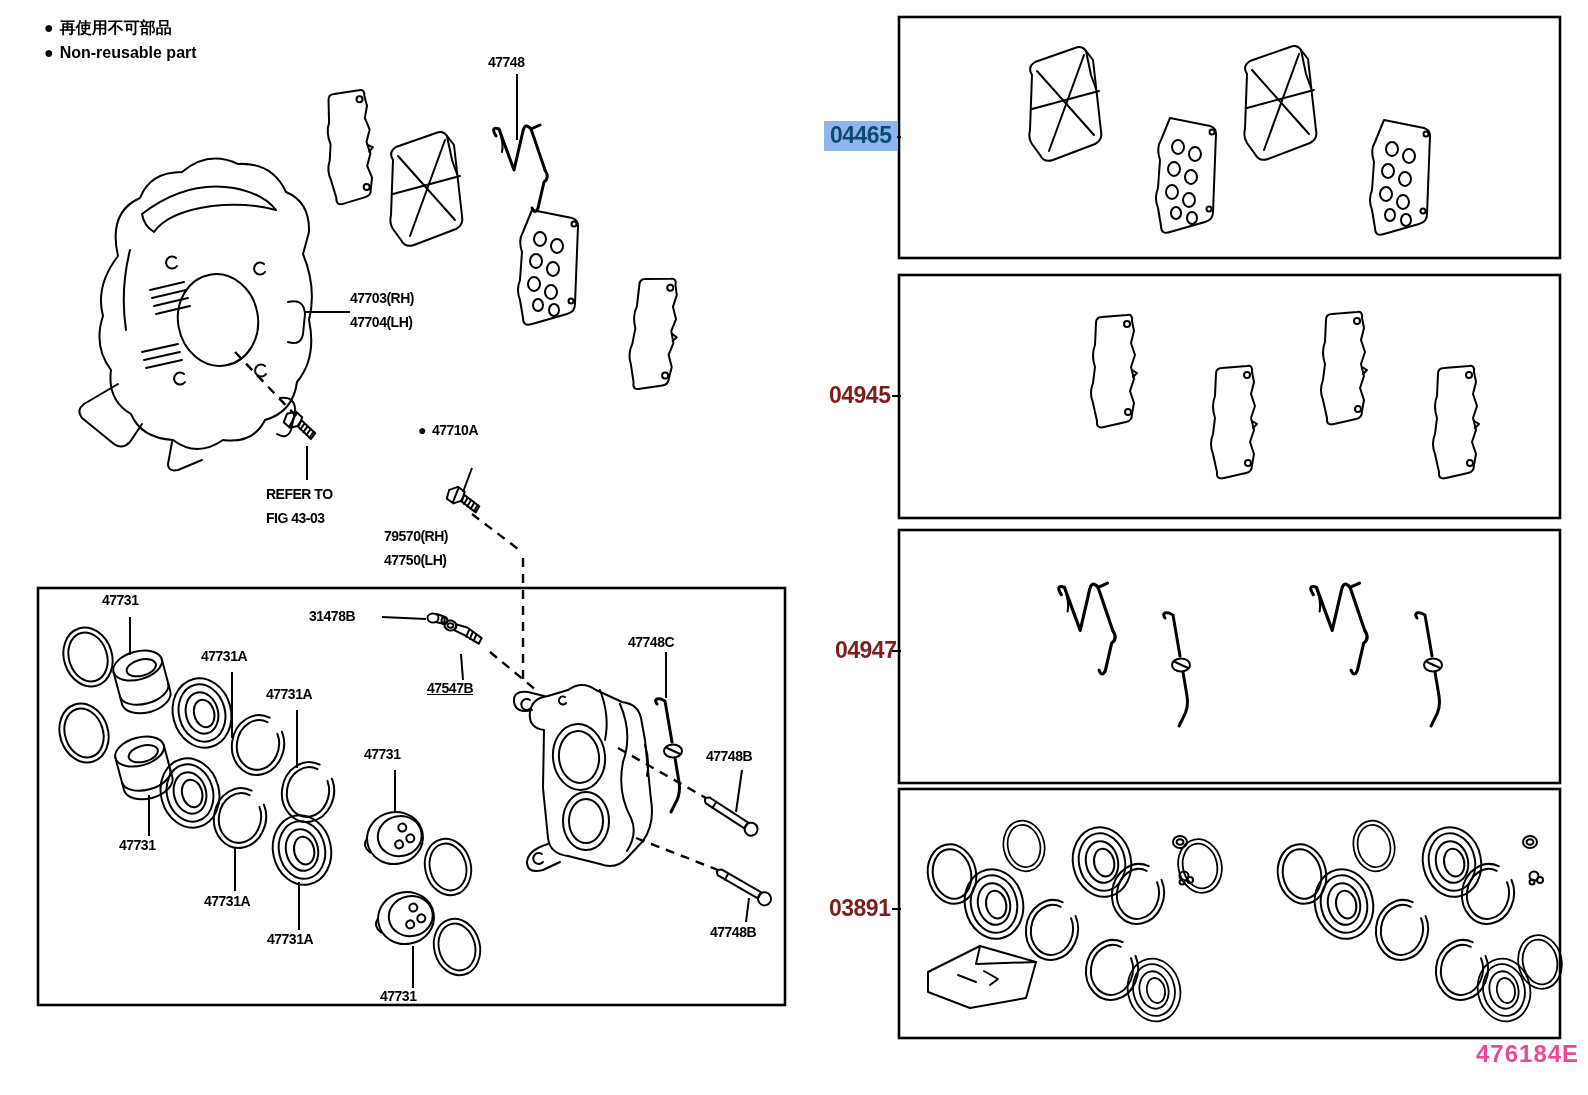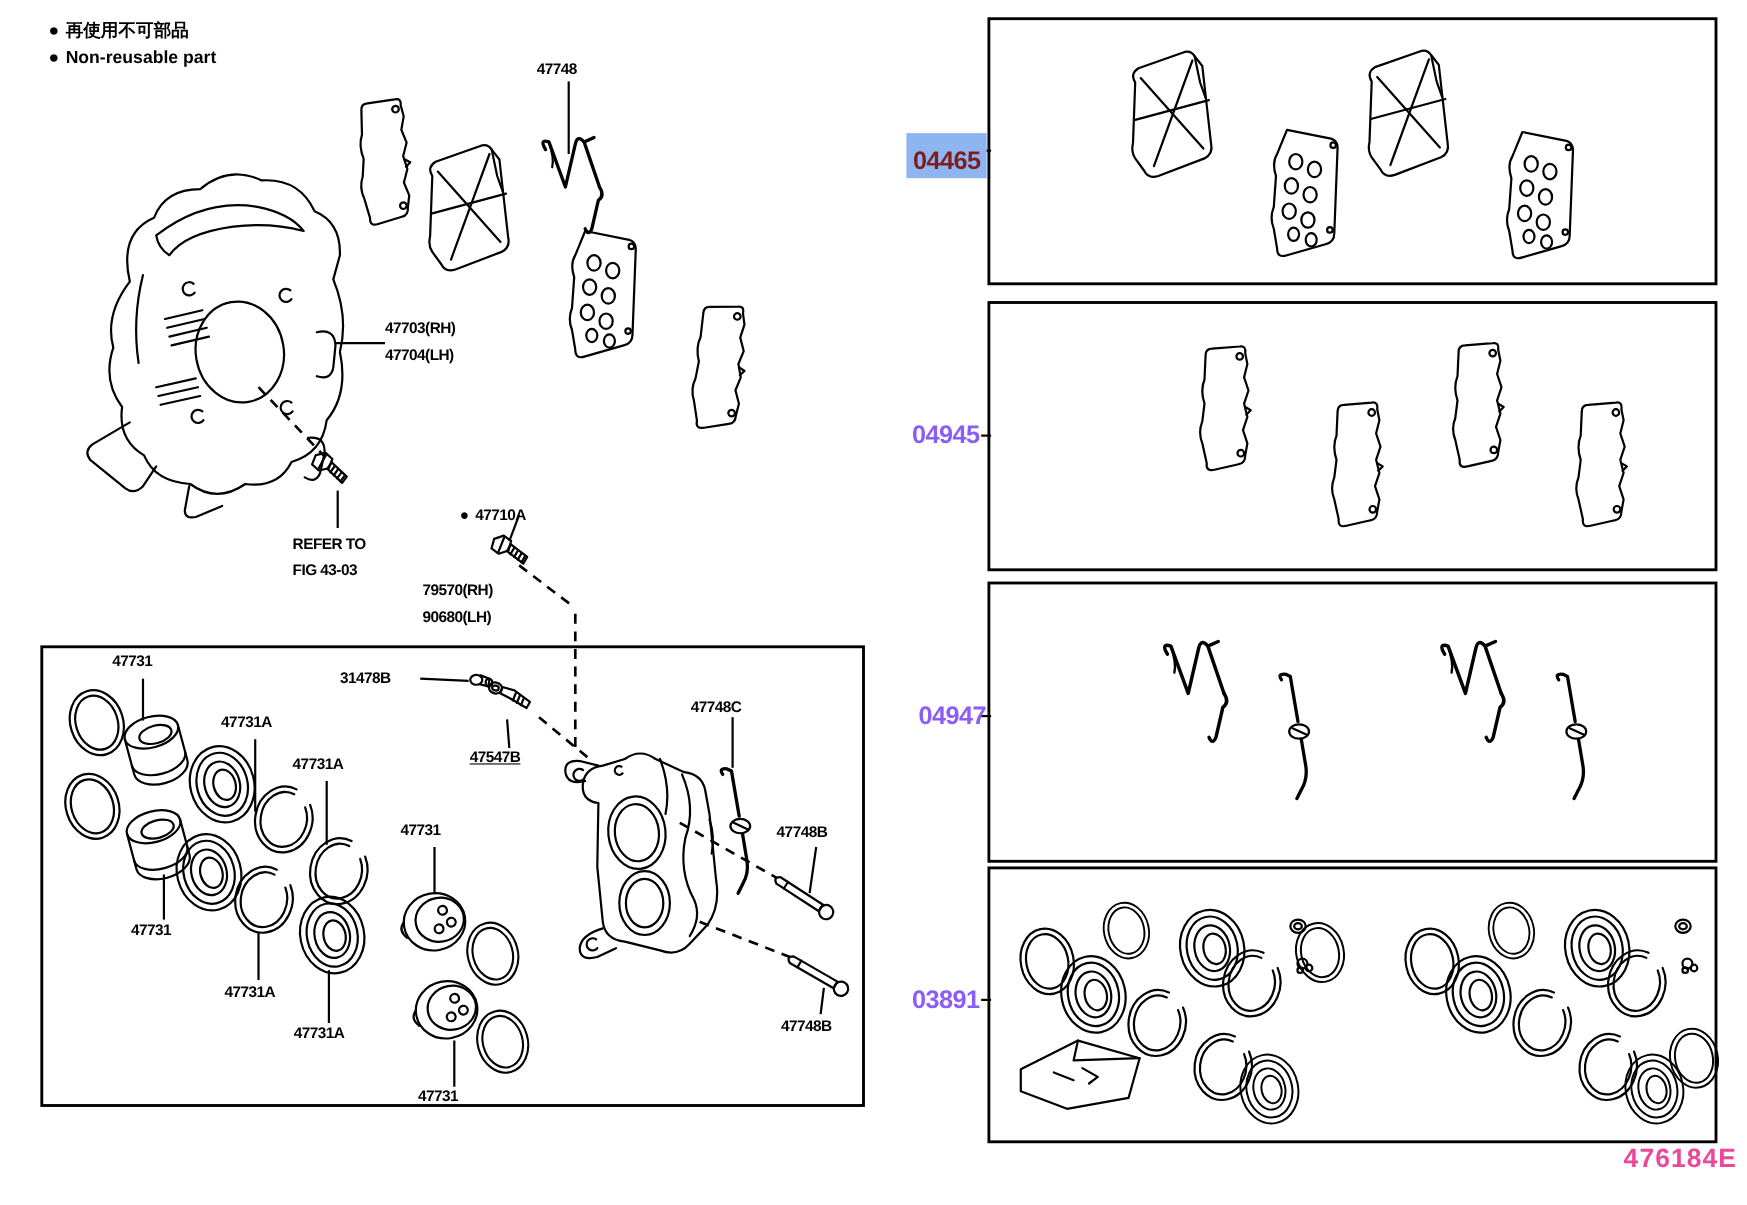--- a/index.html
+++ b/index.html
@@ -9,22 +9,22 @@
   .ln{fill:none;stroke:#000;stroke-width:2;stroke-linecap:round;stroke-linejoin:round;}
   .lnw{fill:none;stroke:#000;stroke-width:3;stroke-linecap:round;stroke-linejoin:round;}
   .ldr{fill:none;stroke:#000;stroke-width:2;}
   .dash{fill:none;stroke:#000;stroke-width:2.4;stroke-dasharray:9 7;}
   .box{fill:none;stroke:#000;stroke-width:2.6;}
   .label{position:absolute;font-weight:700;font-size:14px;letter-spacing:-0.5px;
          color:#000;white-space:nowrap;line-height:24px;}
   .label.two{line-height:24px;}
   .legend{position:absolute;font-weight:700;color:#000;white-space:nowrap;}
   .kit-label{position:absolute;font-weight:700;font-size:23px;letter-spacing:-0.5px;
-             color:#8b5cf6;white-space:nowrap;}
-  .kit-label.hl{background:#8fb5f1;color:#7f1d1d;padding:12px 6px 2px 6px;}
+             color:#7f1d1d;white-space:nowrap;}
+  .kit-label.hl{background:#8fb5f1;color:#0c4a6e;padding:1px 6px 2px 6px;}
   .figcode{position:absolute;font-weight:700;font-size:24px;color:#ec4899;letter-spacing:1px;}
   .bullet{display:inline-block;margin-right:6px;}
 </style>
 </head>
 <body>
 
 <div class="canvas">
 
 <svg width="1588" height="1095" viewBox="0 0 1588 1095">
   <defs>
@@ -304,32 +304,32 @@
   <span class="bullet">●</span><span>Non-reusable part</span>
 </div>
 
 <div class="label" style="left:468px;top:50px;">47748</div>
 
 <div class="label two" style="left:330px;top:286px;">
   <div>47703(RH)</div>
   <div>47704(LH)</div>
 </div>
 
-<div class="label" style="left:398px;top:456px;">
+<div class="label" style="left:398px;top:418px;">
   <span class="bullet">●</span><span>47710A</span>
 </div>
 
 <div class="label two" style="left:246px;top:482px;">
   <div>REFER TO</div>
   <div>FIG 43-03</div>
 </div>
 
 <div class="label two" style="left:364px;top:524px;">
   <div>79570(RH)</div>
-  <div>90680(LH)</div>
+  <div>47750(LH)</div>
 </div>
 
 <div class="label" style="left:289px;top:604px;">31478B</div>
 <div class="label" style="left:407px;top:676px;text-decoration:underline;">47547B</div>
 <div class="label" style="left:608px;top:630px;">47748C</div>
 <div class="label" style="left:686px;top:744px;">47748B</div>
 <div class="label" style="left:690px;top:920px;">47748B</div>
 
 <div class="label" style="left:82px;top:588px;">47731</div>
 <div class="label" style="left:181px;top:644px;">47731A</div>

